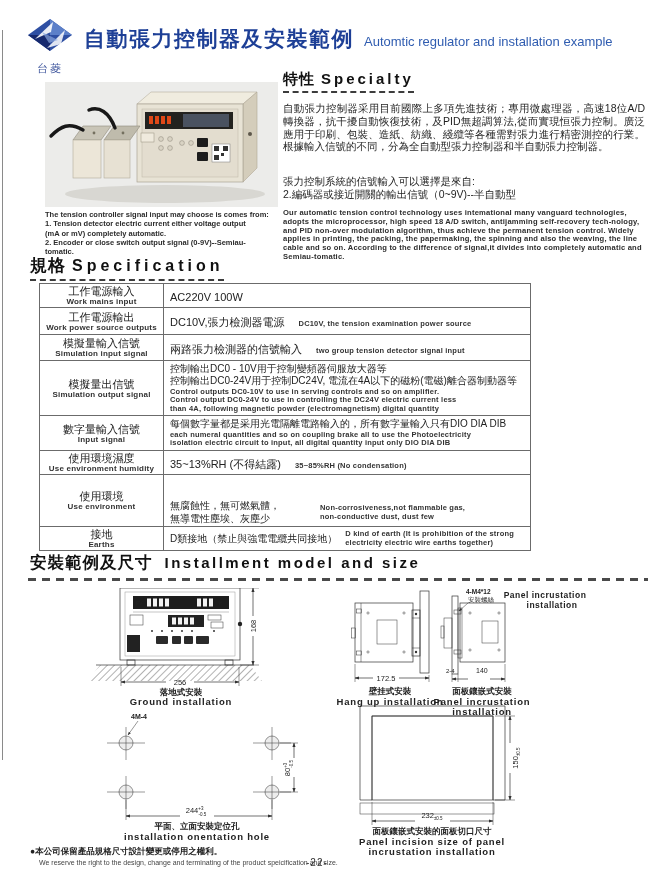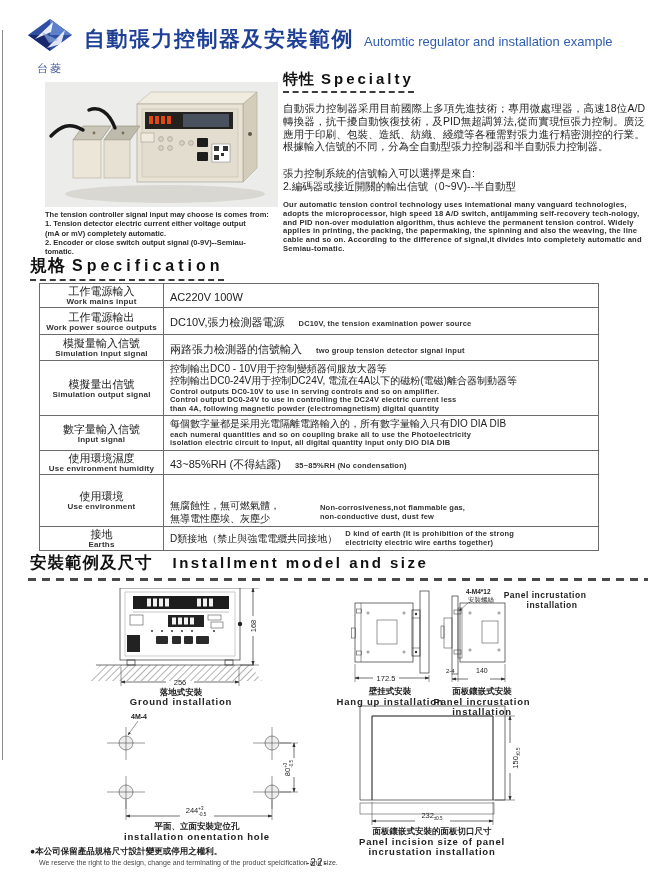--- a/index.html
+++ b/index.html
@@ -20,28 +20,28 @@
   
   .photo { position:absolute; left:45px; top:82px; width:233px; height:125px; }
   .photo-caption { position:absolute; left:45px; top:210px; width:242px; font-size:7.5px; font-weight:bold; line-height:9.3px; color:#2b2b2b; }
 
   
   .specialty { position:absolute; left:283px; top:70px; width:370px; }
   .sec-heading { display:inline-block; border-bottom:2px dashed #3c3c3c; padding-bottom:2px; white-space:nowrap; }
   .sec-heading .zh { font-size:15px; font-weight:bold; color:#111; letter-spacing:1px; }
   .sec-heading .en { font-size:15px; font-weight:bold; color:#111; letter-spacing:3px; margin-left:6px; }
   .sp-para1 { margin-top:9px; width:362px; font-size:10.5px; line-height:12.8px; color:#1f1f1f; text-align:justify; }
-  .sp-para2 { margin-top:14px; font-size:10.5px; line-height:12.4px; color:#1f1f1f; }
+  .sp-para2 { margin-top:22px; font-size:10.5px; line-height:12.4px; color:#1f1f1f; }
   .sp-para3 { margin-top:9px; width:372px; font-size:7.6px; font-weight:bold; line-height:8.8px; color:#2e2e2e; letter-spacing:0.2px; }
 
   
   .spec-title { position:absolute; left:30px; top:254px; }
   .spec-title .zh { font-size:17px; letter-spacing:1px; }
   .spec-title .en { font-size:16px; letter-spacing:4px; }
-  table.spec { position:absolute; left:39px; top:283px; width:560px; border-collapse:collapse; table-layout:fixed; }
+  table.spec { position:absolute; left:39px; top:283px; width:492px; border-collapse:collapse; table-layout:fixed; }
   .spec td { border:1px solid #6b6b6b; padding:1px 6px; vertical-align:middle; }
   .spec td.lab { width:124px; text-align:center; padding:1px 2px; }
   .lab .zh { display:block; font-size:11px; line-height:12px; color:#222; }
   .lab .en { display:block; font-size:8px; font-weight:bold; line-height:9px; color:#333; letter-spacing:0.2px; }
   .val { color:#222; }
   .val .zh { font-size:10px; }
   .val .zh-lg { font-size:11px; }
   .val .en { font-size:7.5px; font-weight:bold; color:#333; letter-spacing:0.2px; }
   .val .gap { margin-left:14px; }
   .ln { line-height:12.5px; }
@@ -50,21 +50,21 @@
   tr.r4 td{height:55px} tr.r5 td{height:35px} tr.r6 td{height:26px}
   tr.r7 td{height:24px} tr.r8 td{height:25px} tr.r9 td{height:23px}
   .two-col { display:flex; align-items:center;margin-top:24px; }
   .two-col .colA { width:150px; }
   .row9 { display:flex; align-items:center; }
   .row9 .enblock { margin-left:8px; }
 
   
   .install-title { position:absolute; left:30px; top:552px; white-space:nowrap; }
   .install-title .zh { font-size:16.5px; font-weight:bold; letter-spacing:1px; color:#111; }
-  .install-title .en { font-size:15px; font-weight:bold; letter-spacing:2.5px; color:#111; margin-left:20px; }
+  .install-title .en { font-size:15px; font-weight:bold; letter-spacing:2.5px; color:#111; margin-left:12px; }
   .install-rule { position:absolute; left:28px; top:578px; width:620px; height:3px;
     background:repeating-linear-gradient(90deg,#4a4a4a 0 8px,transparent 8px 14px); }
   .drawings { position:absolute; left:0; top:588px; width:658px; height:278px; }
 
   
   .footnote { position:absolute; left:30px; top:846px; }
   .footnote .zh { font-size:8.5px; font-weight:bold; color:#222; }
   .footnote .en { font-size:7px; color:#444; margin-left:9px; margin-top:1px; }
   .pageno { position:absolute; left:306px; top:857px; font-size:10px; color:#333; letter-spacing:1px; }
 
@@ -215,21 +215,21 @@
         <div class="ln zh">每個數字量都是采用光電隔離電路輸入的，所有數字量輸入只有DIO DIA DIB</div>
         <div class="lnen en">each numeral quantities and so on coupling brake all to use the Photoelectricity</div>
         <div class="lnen en">isolation electric circuit to input, all digital quantity input only DIO DIA DIB</div>
       </td>
     </tr>
     <tr class="r7">
       <td class="lab">
             <span class="zh">使用環境濕度</span>
             <span class="en">Use environment humidity</span>
           </td>
-      <td class="val"><span class="zh-lg">43~85%RH (不得結露)</span><span class="en gap">35~85%RH (No condensation)</span></td>
+      <td class="val"><span class="zh-lg">35~13%RH (不得結露)</span><span class="en gap">35~85%RH (No condensation)</span></td>
     </tr>
     <tr class="r8">
       <td class="lab">
             <span class="zh">使用環境</span>
             <span class="en">Use environment</span>
           </td>
       <td class="val">
         <div class="two-col">
           <div class="colA">
             <div class="ln zh">無腐蝕性，無可燃氣體，</div>

